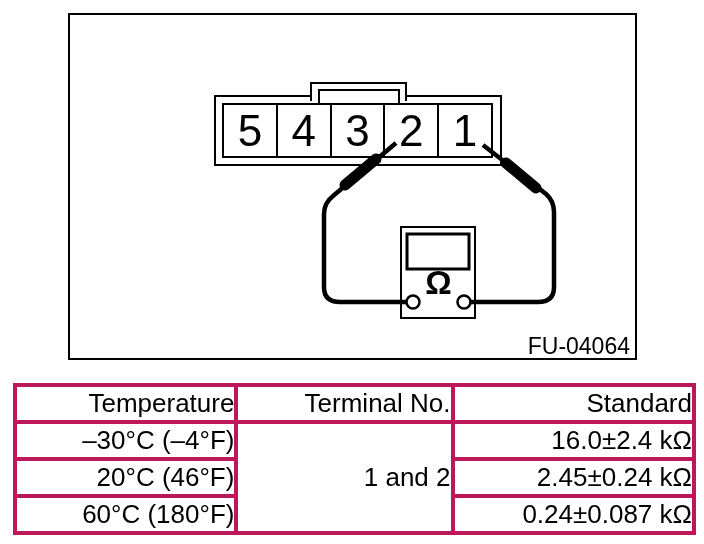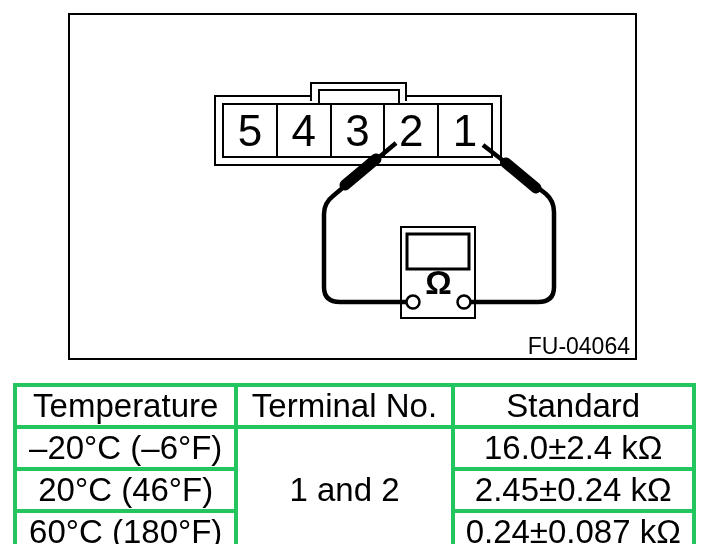--- a/index.html
+++ b/index.html
@@ -44,22 +44,22 @@
   .fig-code{
     position:absolute;right:74px;top:333px;z-index:7;
     font-size:23px;letter-spacing:0px;
   }
   
   .spec-table{
     position:absolute;left:13px;top:383px;width:683px;height:152px;z-index:2;
     border-collapse:collapse;table-layout:fixed;background:#fff;
   }
   .spec-table th,.spec-table td{
-    border:4px solid #22c55e;text-align:center;vertical-align:middle;
-    font-size:33px;font-weight:400;padding:0;
+    border:4px solid #be185d;text-align:right;vertical-align:middle;
+    font-size:26px;font-weight:400;padding:0;
   }
   .row-h{height:33px;}
   .row-b{height:35px;}
   .col-temp{width:32.6%;}
   .col-term{width:31.8%;}
   .col-std{width:35.6%;}
 </style>
 </head>
 <body>
 
@@ -101,21 +101,21 @@
   <div class="omega">Ω</div>
 
   <table class="spec-table">
     <tbody>
       <tr class="row-h">
         <th class="col-temp">Temperature</th>
         <th class="col-term">Terminal No.</th>
         <th class="col-std">Standard</th>
       </tr>
       <tr class="row-b">
-        <td>–20°C (–6°F)</td>
+        <td>–30°C (–4°F)</td>
         <td rowspan="3">1 and 2</td>
         <td>16.0±2.4 kΩ</td>
       </tr>
       <tr class="row-b">
         <td>20°C (46°F)</td>
         <td>2.45±0.24 kΩ</td>
       </tr>
       <tr class="row-b">
         <td>60°C (180°F)</td>
         <td>0.24±0.087 kΩ</td>

